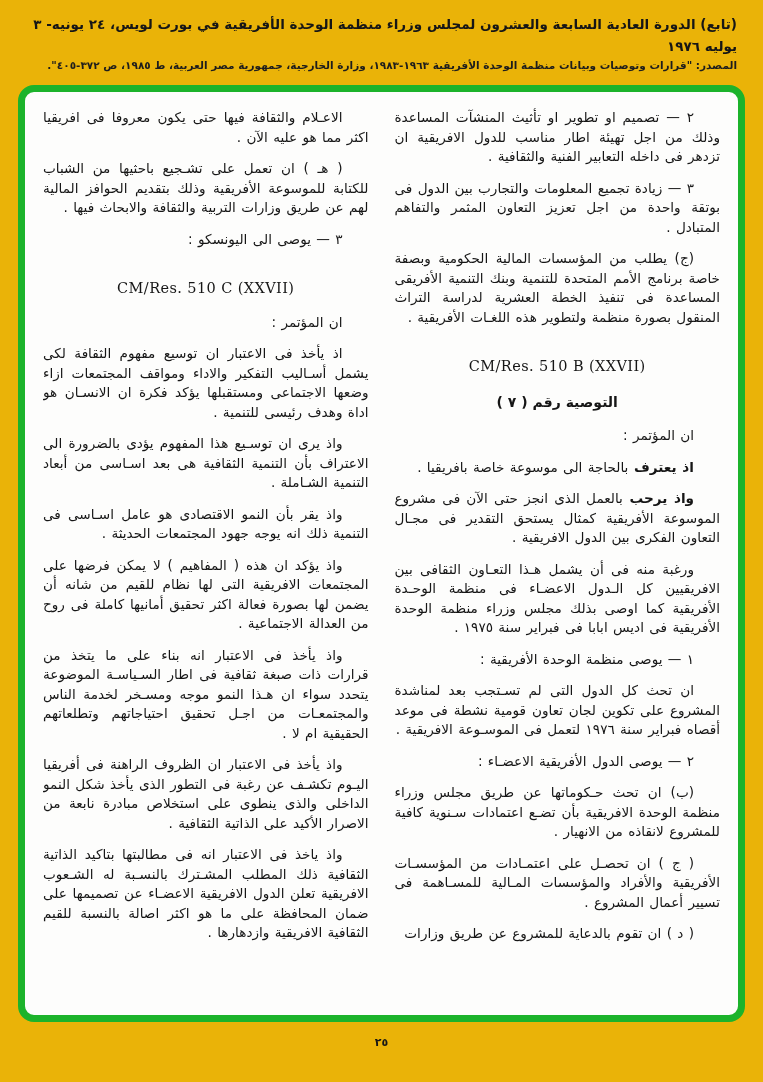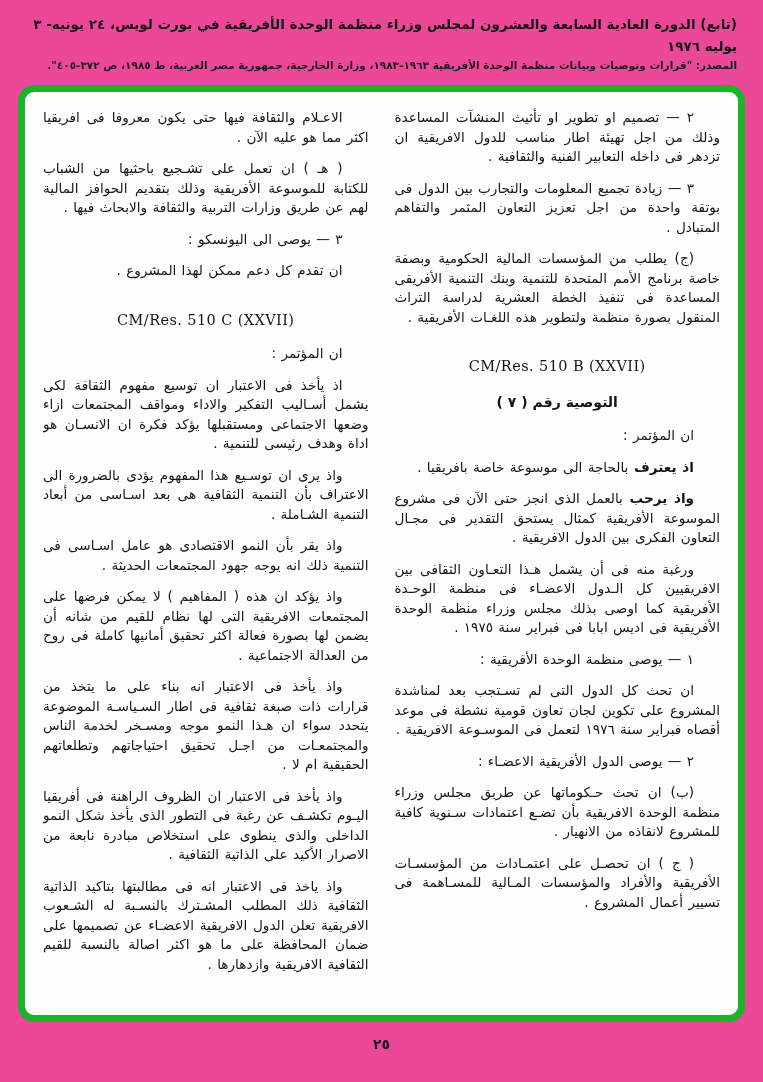--- a/index.html
+++ b/index.html
@@ -6,21 +6,21 @@
     margin: 0;
     padding: 0;
     background: #ffffff;
     font-family: "DejaVu Sans", sans-serif;
     color: #161616;
   }
   .page {
     position: relative;
     width: 763px;
     height: 1082px;
-    background: #ec4899;
+    background: #eab308;
     overflow: hidden;
   }
   .header {
     direction: rtl;
     text-align: right;
     padding: 14px 26px 0 20px;
   }
   .header .line1 {
     font-size: 13.5px;
     font-weight: bold;
@@ -80,21 +80,21 @@
     font-size: 14px;
     margin: 16px 0 14px 0;
     text-indent: 0;
   }
   .page-number {
     position: absolute;
     left: 0;
     right: 0;
     top: 1036px;
     text-align: center;
-    font-size: 14px;
+    font-size: 11px;
     font-weight: bold;
     direction: rtl;
   }
 </style>
 </head>
 <body>
 
 <div class="page">
 
   <div class="header">
@@ -112,26 +112,26 @@
           <div class="block heading">التوصية رقم ( ٧ )</div>
           <div class="block para">ان المؤتمر :</div>
           <div class="block para"><b>اذ يعترف </b>بالحاجة الى موسوعة خاصة بافريقيا .</div>
           <div class="block para"><b>واذ يرحب </b>بالعمل الذى انجز حتى الآن فى مشروع الموسوعة الأفريقية كمثال يستحق التقدير فى مجـال التعاون الفكرى بين الدول الافريقية .</div>
           <div class="block para">ورغبة منه فى أن يشمل هـذا التعـاون الثقافى بين الافريقيين كل الـدول الاعضـاء فى منظمة الوحـدة الأفريقية كما اوصى بذلك مجلس وزراء منظمة الوحدة الأفريقية فى اديس ابابا فى فبراير سنة ١٩٧٥ .</div>
           <div class="block para">١ — يوصى منظمة الوحدة الأفريقية :</div>
           <div class="block para">ان تحث كل الدول التى لم تسـتجب بعد لمناشدة المشروع على تكوين لجان تعاون قومية نشطة فى موعد أقصاه فبراير سنة ١٩٧٦ لتعمل فى الموسـوعة الافريقية .</div>
           <div class="block para">٢ — يوصى الدول الأفريقية الاعضـاء :</div>
           <div class="block para">(ب) ان تحث حـكوماتها عن طريق مجلس وزراء منظمة الوحدة الافريقية بأن تضـع اعتمادات سـنوية كافية للمشروع لانقاذه من الانهيار .</div>
           <div class="block para">( ج ) ان تحصـل على اعتمـادات من المؤسسـات الأفريقية والأفراد والمؤسسات المـالية للمسـاهمة فى تسيير أعمال المشروع .</div>
+          <div class="block para">( د ) ان تقوم بالدعاية للمشروع عن طريق وزارات</div>
         </div>
       <div class="col">
           <div class="block para">الاعـلام والثقافة فيها حتى يكون معروفا فى افريقيا اكثر مما هو عليه الآن .</div>
           <div class="block para">( هـ ) ان تعمل على تشـجيع باحثيها من الشباب للكتابة للموسوعة الأفريقية وذلك بتقديم الحوافز المالية لهم عن طريق وزارات التربية والثقافة والابحاث فيها .</div>
           <div class="block para">٣ — يوصى الى اليونسكو :</div>
-          <div class="block para">ان تقدم كل دعم ممكن لهذا المشروع .</div>
           <div class="block ref">CM/Res. 510 C (XXVII)</div>
           <div class="block para">ان المؤتمر :</div>
           <div class="block para">اذ يأخذ فى الاعتبار ان توسيع مفهوم الثقافة لكى يشمل أسـاليب التفكير والاداء ومواقف المجتمعات ازاء وضعها الاجتماعى ومستقبلها يؤكد فكرة ان الانسـان هو اداة وهدف رئيسى للتنمية .</div>
           <div class="block para">واذ يرى ان توسـيع هذا المفهوم يؤدى بالضرورة الى الاعتراف بأن التنمية الثقافية هى بعد اسـاسى من أبعاد التنمية الشـاملة .</div>
           <div class="block para">واذ يقر بأن النمو الاقتصادى هو عامل اسـاسى فى التنمية ذلك انه يوجه جهود المجتمعات الحديثة .</div>
           <div class="block para">واذ يؤكد ان هذه ( المفاهيم ) لا يمكن فرضها على المجتمعات الافريقية التى لها نظام للقيم من شانه أن يضمن لها بصورة فعالة اكثر تحقيق أمانيها كاملة فى روح من العدالة الاجتماعية .</div>
           <div class="block para">واذ يأخذ فى الاعتبار انه بناء على ما يتخذ من قرارات ذات صبغة ثقافية فى اطار السـياسـة الموضوعة يتحدد سواء ان هـذا النمو موجه ومسـخر لخدمة الناس والمجتمعـات من اجـل تحقيق احتياجاتهم وتطلعاتهم الحقيقية ام لا .</div>
           <div class="block para">واذ يأخذ فى الاعتبار ان الظروف الراهنة فى أفريقيا اليـوم تكشـف عن رغبة فى التطور الذى يأخذ شكل النمو الداخلى والذى ينطوى على استخلاص مبادرة نابعة من الاصرار الأكيد على الذاتية الثقافية .</div>
           <div class="block para">واذ ياخذ فى الاعتبار انه فى مطالبتها بتاكيد الذاتية الثقافية ذلك المطلب المشـترك بالنسـبة له الشـعوب الافريقية تعلن الدول الافريقية الاعضـاء عن تصميمها على ضمان المحافظة على ما هو اكثر اصالة بالنسبة للقيم الثقافية الافريقية وازدهارها .</div>
         </div>

